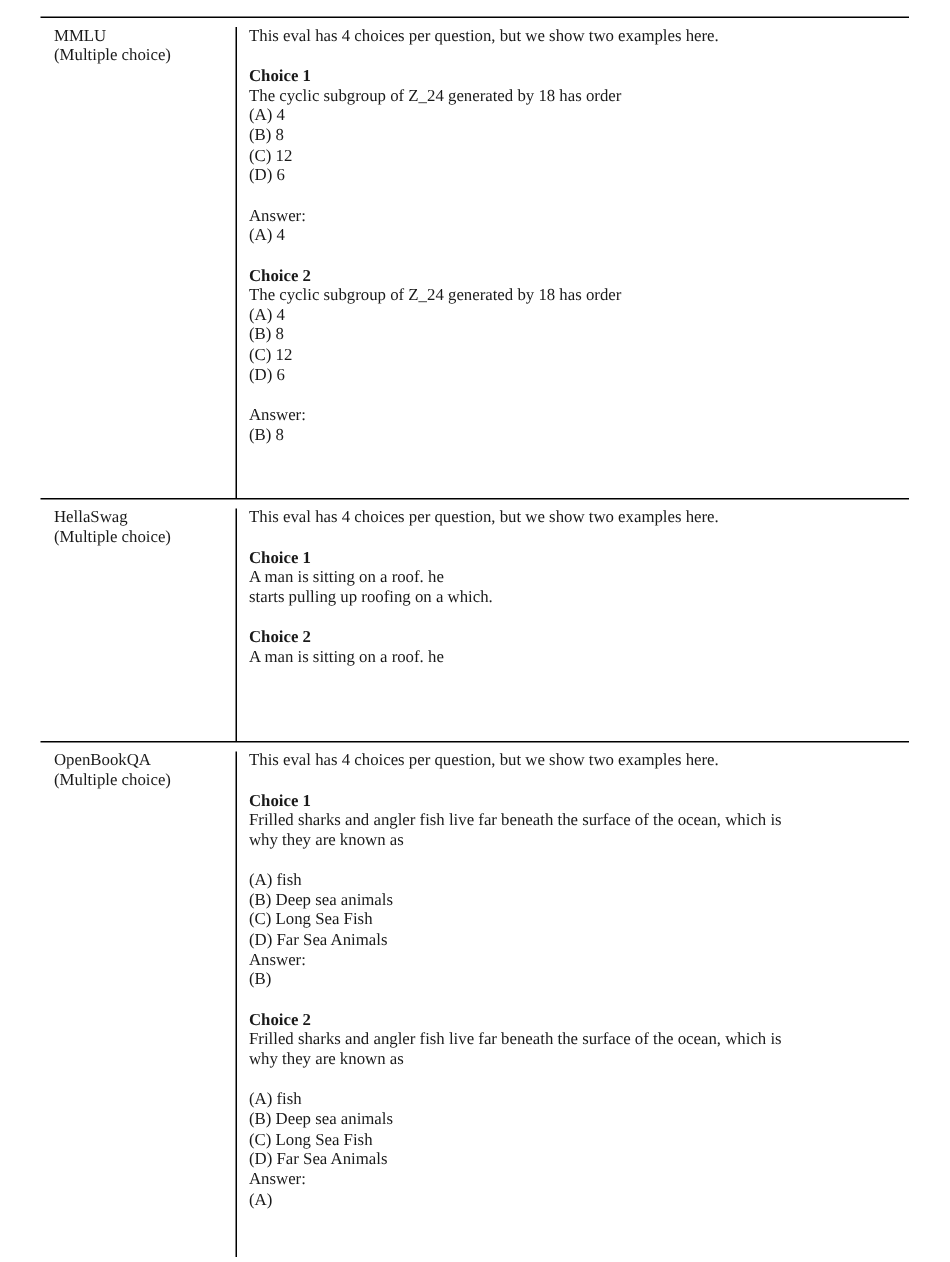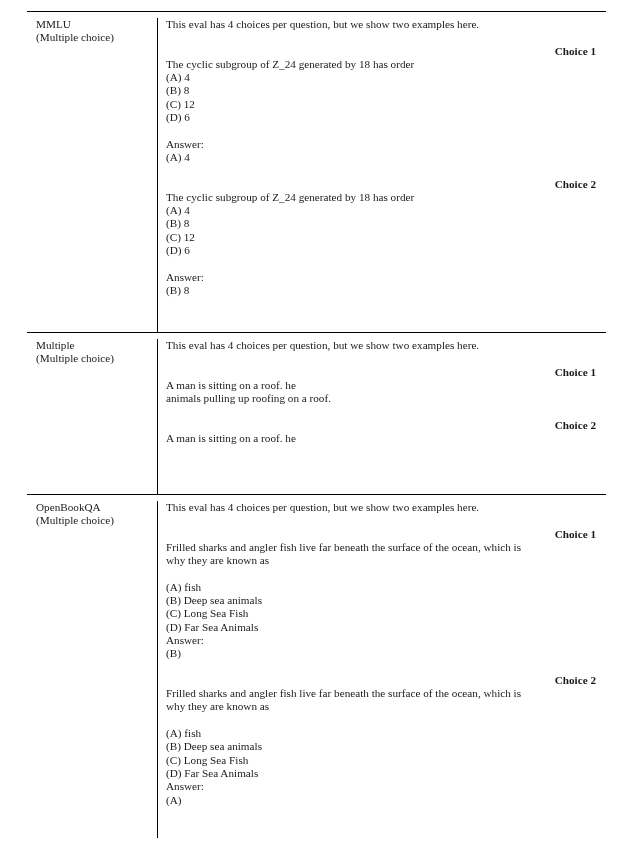--- a/index.html
+++ b/index.html
@@ -46,21 +46,21 @@
       border-left: 1.2px solid #000;
     }
     .cell-right {
       position: absolute;
       left: 139px;
       top: 6px;
       width: 430px;
     }
     .line { display: block; white-space: pre-wrap; min-height: 13.3px; }
     .gap { display: block; height: 13.3px; }
-    .choice-title { font-weight: bold; display: block; text-align: right; }
+    .choice-title { font-weight: bold; display: block; }
   </style>
 </head>
 <body>
 
 <div class="table">
 
   <div class="row row-mmlu">
     <div class="cell-left">
       <span class="line">MMLU</span>
       <span class="line">(Multiple choice)</span>
@@ -90,31 +90,31 @@
         <span class="line">(D) 6</span>
         <span class="gap"></span>
         <span class="line">Answer:</span>
         <span class="line">(B) 8</span>
       </div>
     </div>
   </div>
 
   <div class="row row-hella">
     <div class="cell-left">
-      <span class="line">Multiple</span>
+      <span class="line">HellaSwag</span>
       <span class="line">(Multiple choice)</span>
     </div>
     <div class="vline"></div>
     <div class="cell-right">
       <span class="line">This eval has 4 choices per question, but we show two examples here.</span>
       <span class="gap"></span>
       <div>
         <span class="choice-title">Choice 1</span>
         <span class="line">A man is sitting on a roof. he</span>
-        <span class="line">animals pulling up roofing on a roof.</span>
+        <span class="line">starts pulling up roofing on a which.</span>
       </div>
       <span class="gap"></span>
       <div>
         <span class="choice-title">Choice 2</span>
         <span class="line">A man is sitting on a roof. he</span>
       </div>
     </div>
   </div>
 
   <div class="row row-obqa">

